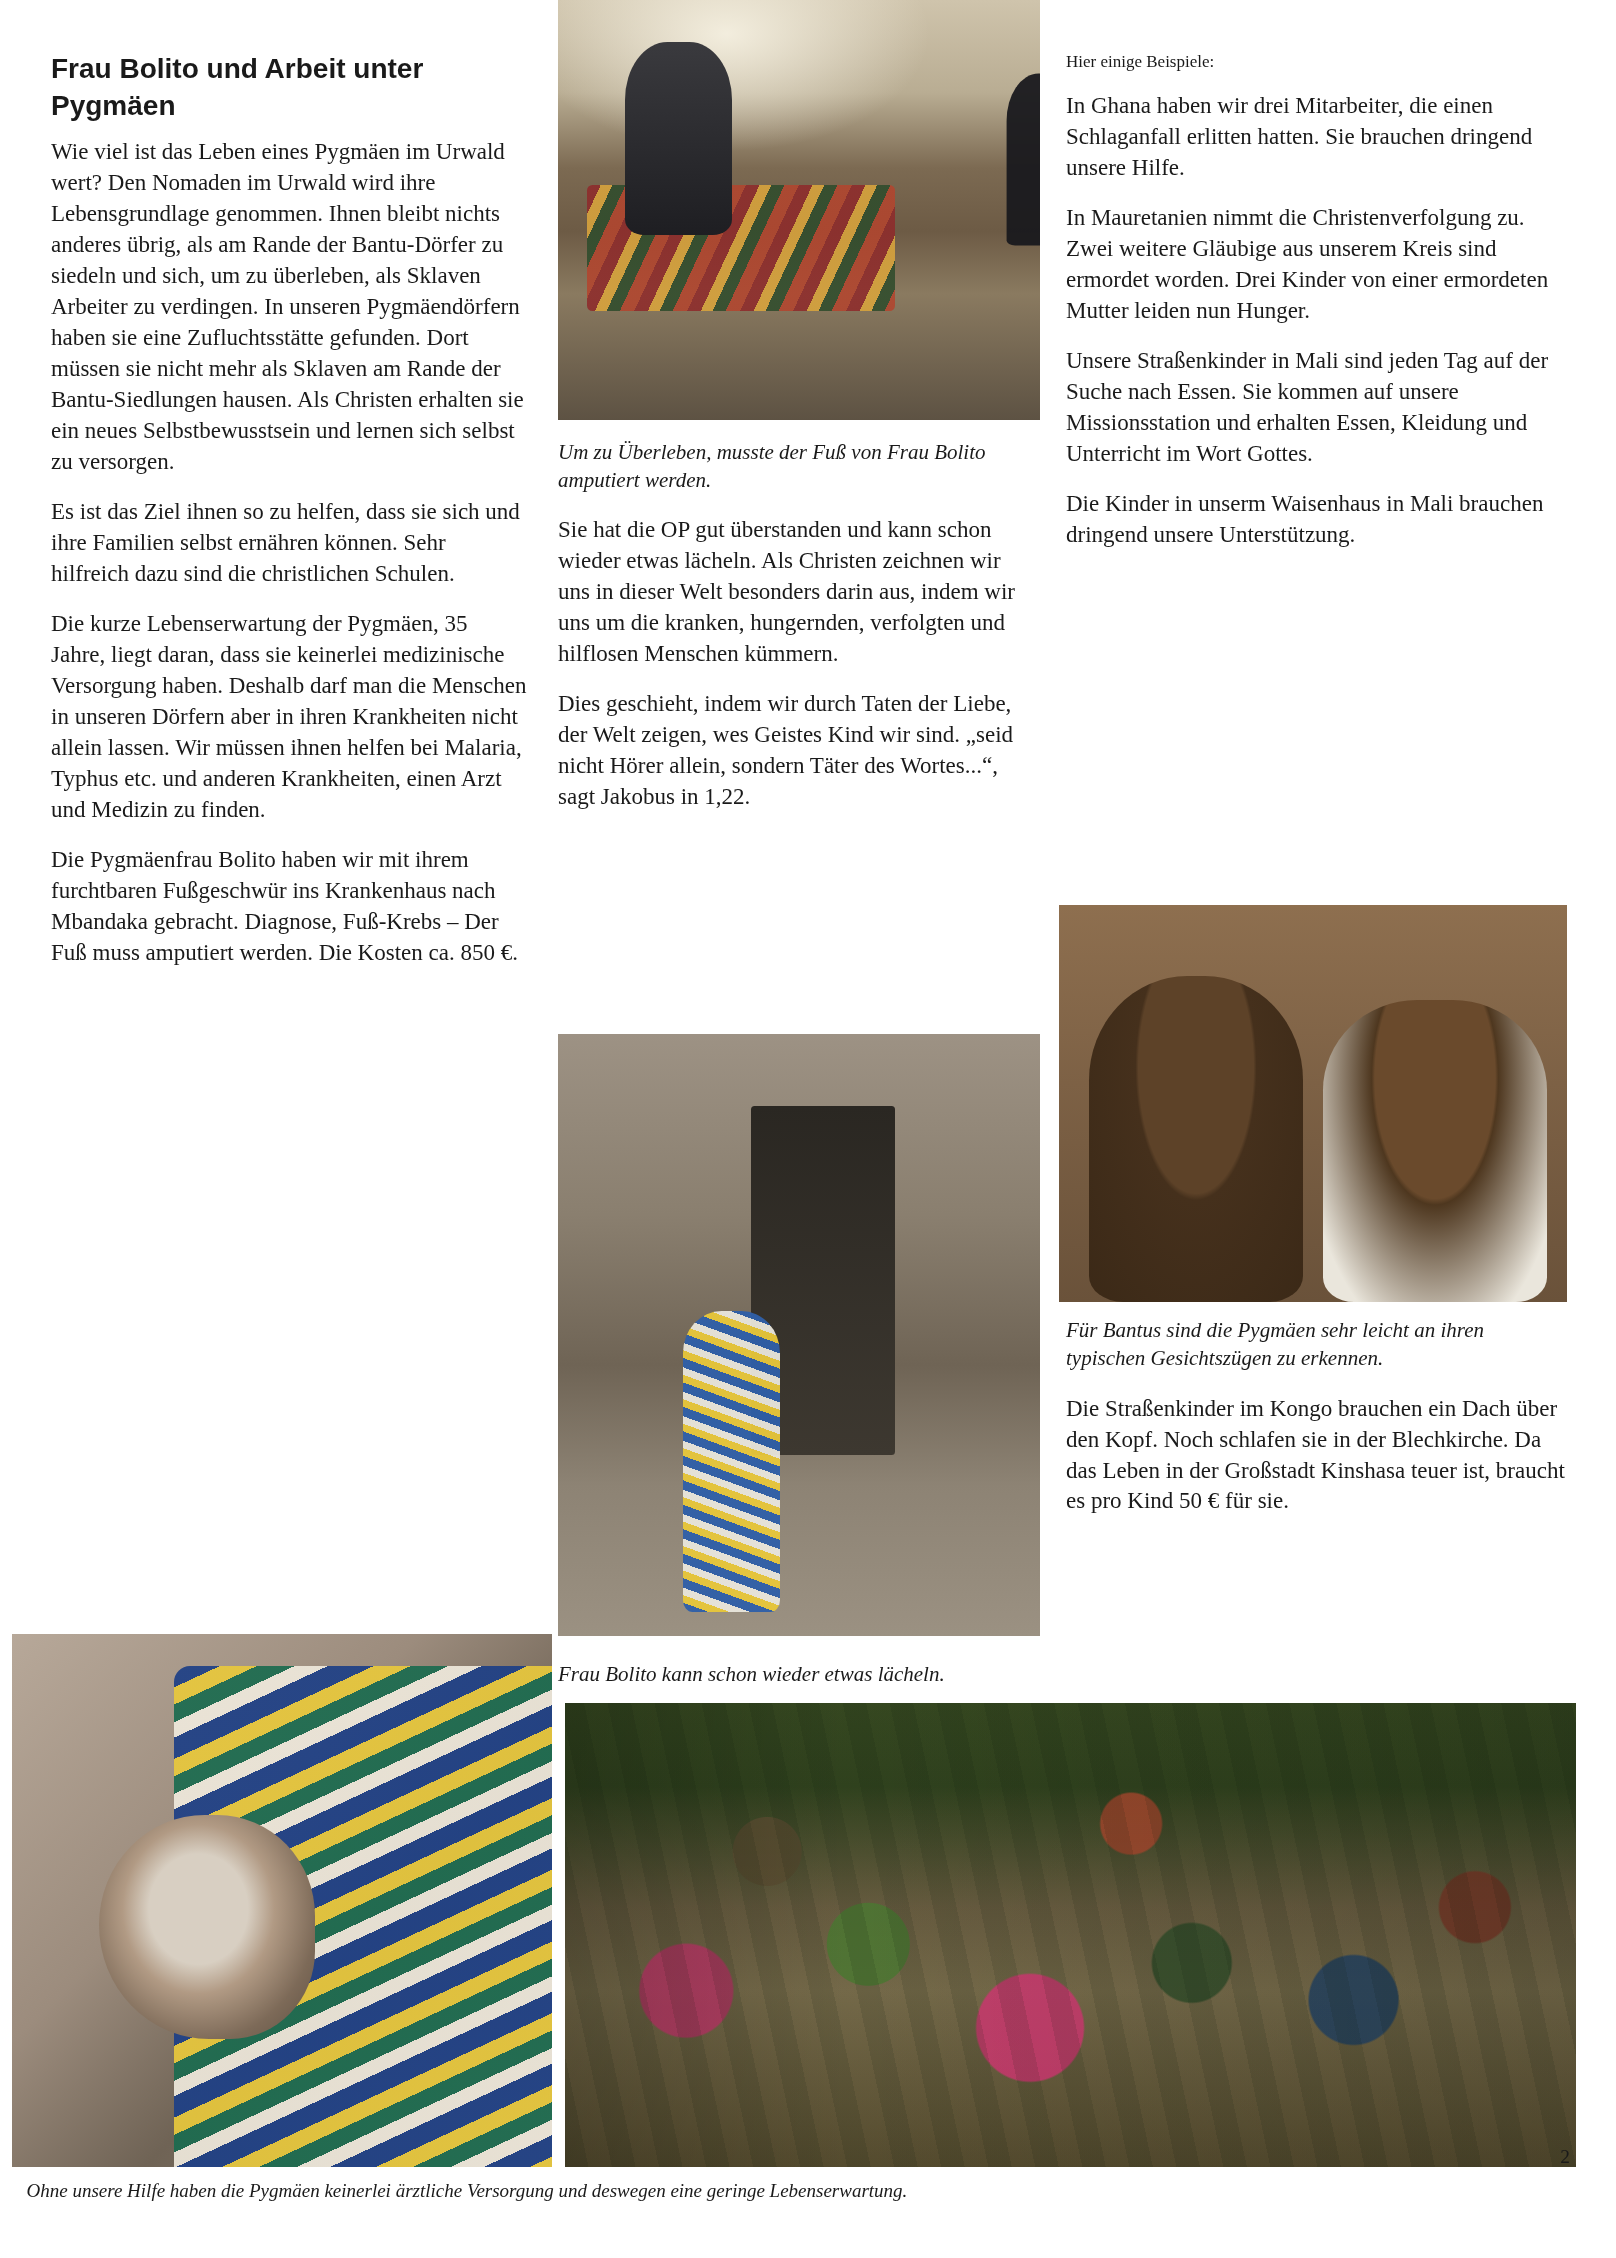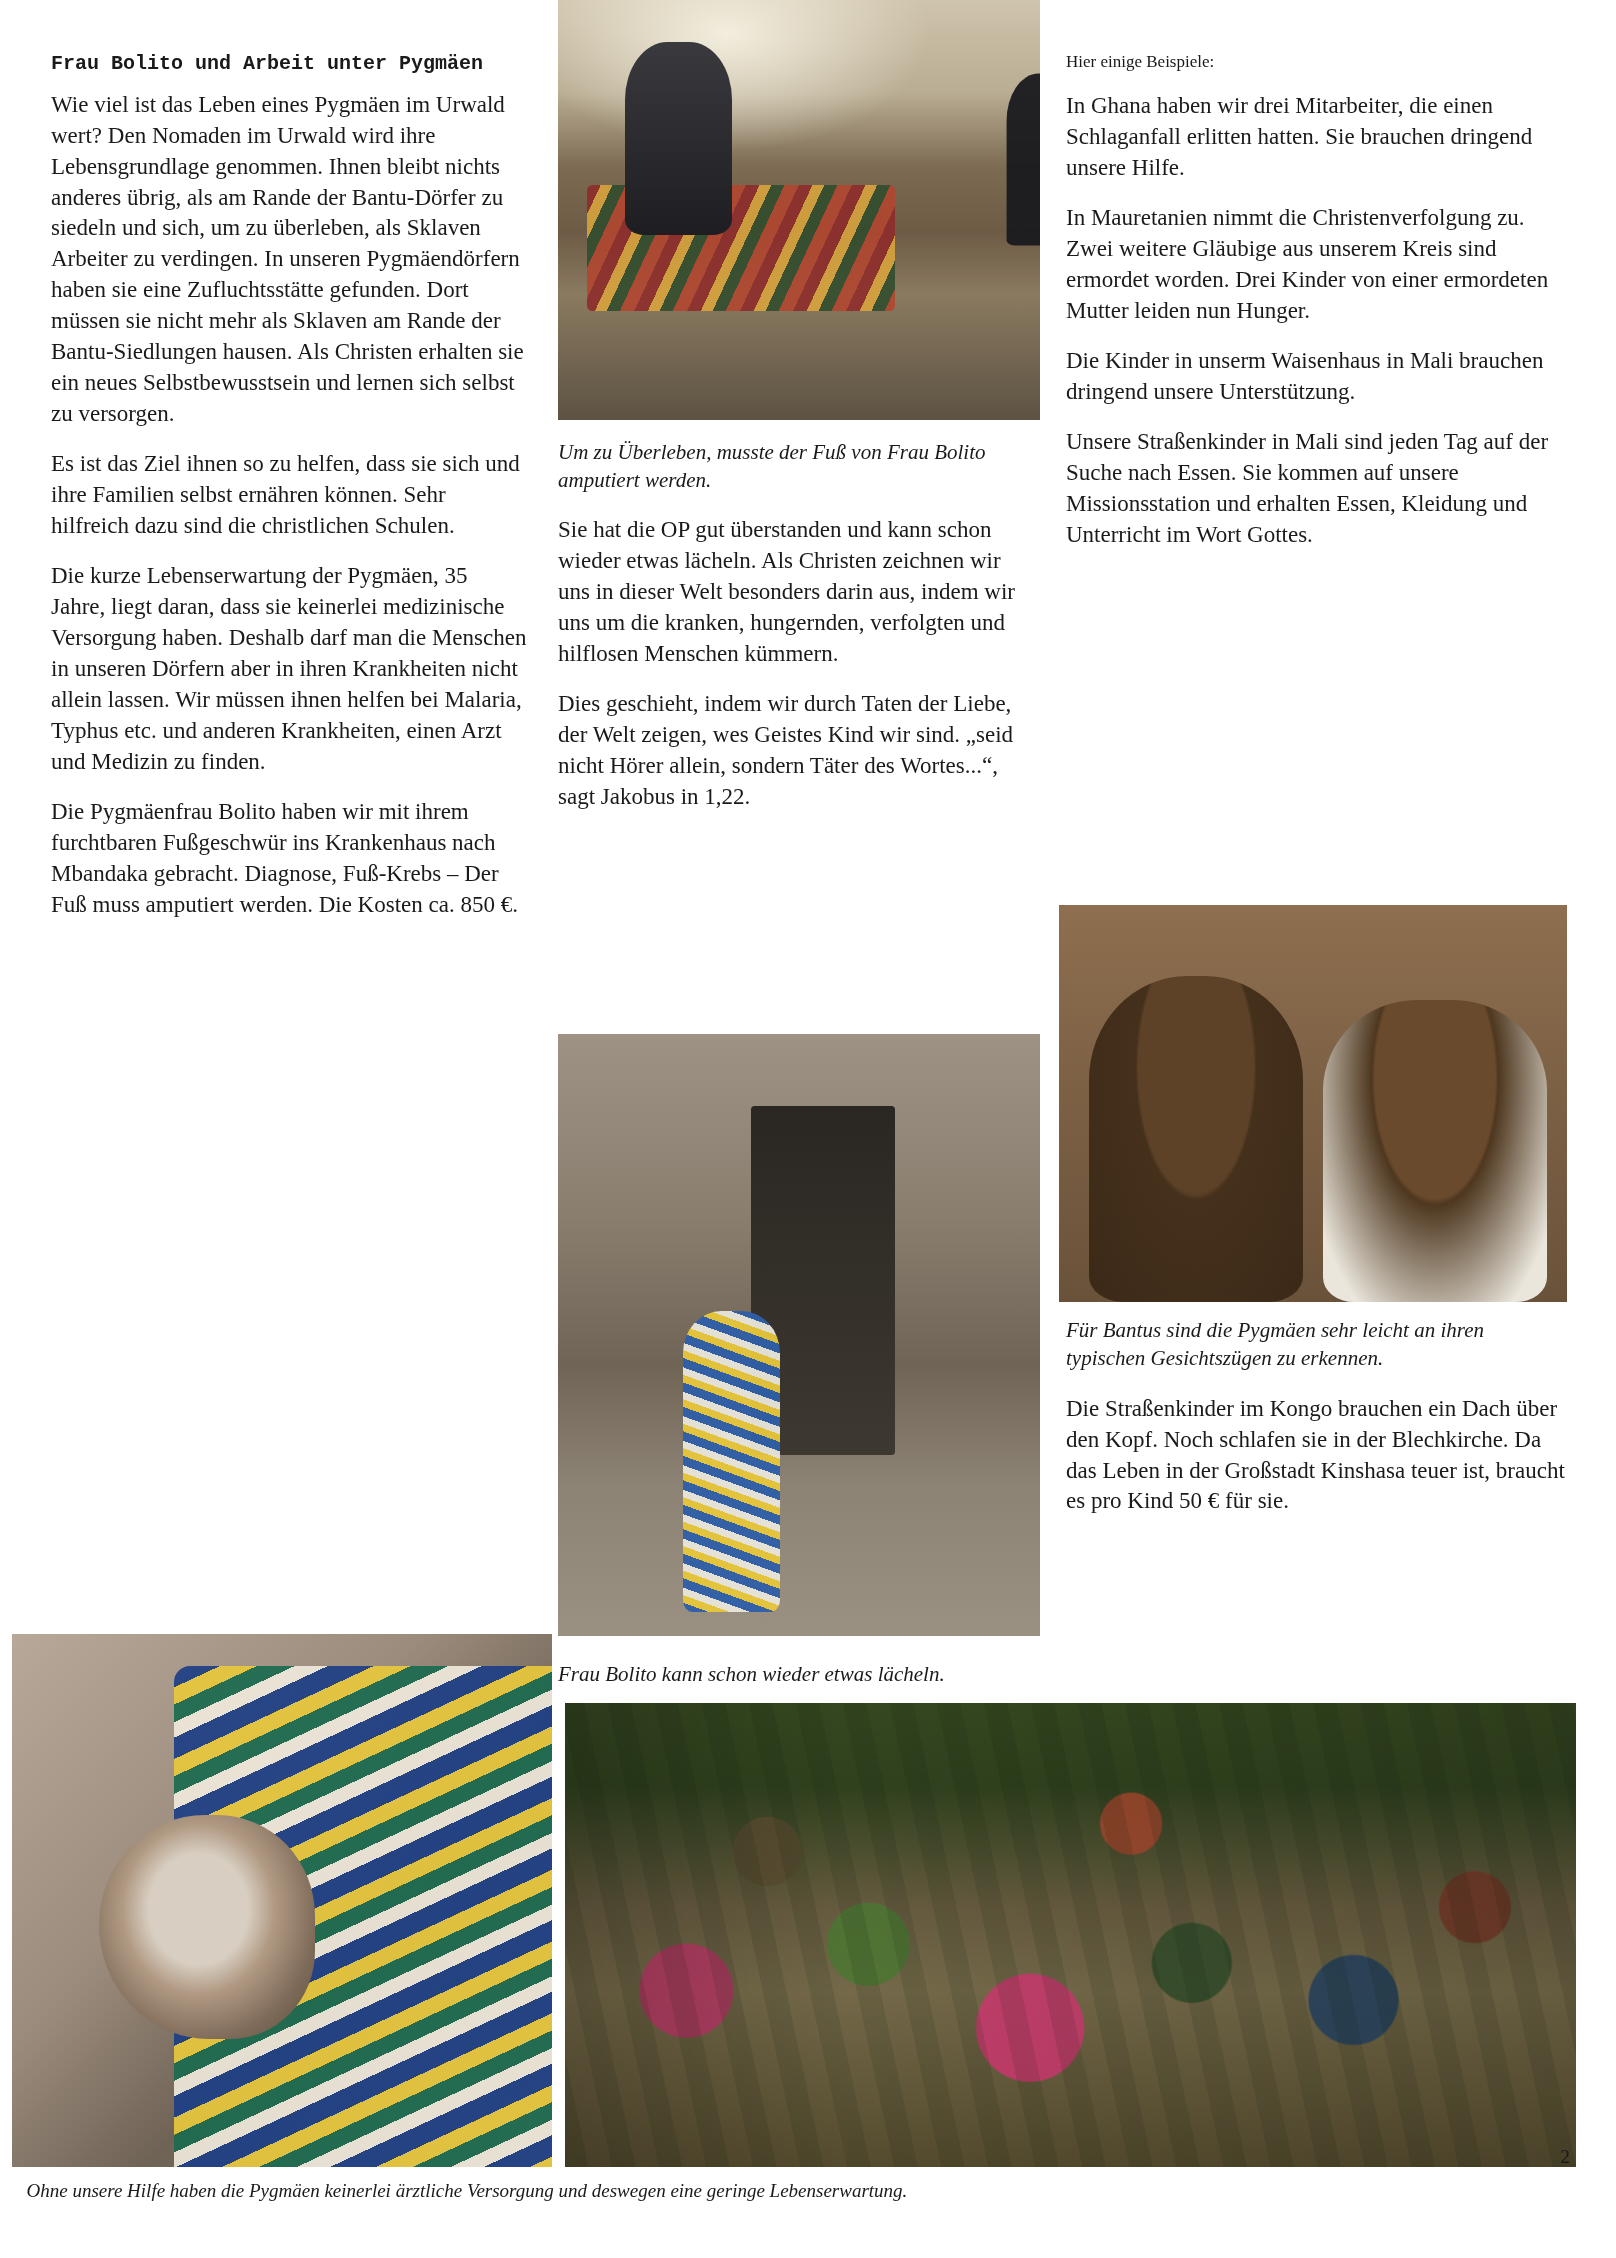--- a/index.html
+++ b/index.html
@@ -24,25 +24,25 @@
   
   .col {
     position: absolute;
     box-sizing: border-box;
   }
   .col-left  { left: 51px;  top: 51px;  width: 476px; }
   .col-mid   { left: 558px; top: 0px;   width: 476px; }
   .col-right { left: 1066px;top: 51px;  width: 499px; }
 
   h1.section-title {
-    font-size: 20px;
+    font-size: 28px;
     font-weight: bold;
     line-height: 1.32;
     margin: 0 0 12.4px 0;
-    font-family: Liberation Mono, monospace;
+    font-family: Liberation Sans, sans-serif;
   }
   h2.section-heading {
     font-size: 17px;
     font-weight: normal;
     line-height: 1.3;
     margin: 0 0 17.6px 0;
     font-family: "Liberation Serif", serif;
   }
   p.body {
     font-size: 23px;
@@ -233,22 +233,22 @@
   </div>
 
   <div class="col" style="left:558px; top:1648px; width:482px;">
     <p class="caption" style="margin-top:12px;">Frau Bolito kann schon wieder etwas lächeln.</p>
   </div>
 
   <div class="col col-right">
     <h2 class="section-heading">Hier einige Beispiele:</h2>
     <p class="body">In Ghana haben wir drei Mitarbeiter, die einen Schlaganfall erlitten hatten. Sie brauchen dringend unsere Hilfe.</p>
     <p class="body">In Mauretanien nimmt die Christenverfolgung zu. Zwei weitere Gläubige aus unserem Kreis sind ermordet worden. Drei Kinder von einer ermordeten Mutter leiden nun Hunger.</p>
+    <p class="body">Unsere Straßenkinder in Mali sind jeden Tag auf der Suche nach Essen. Sie kommen auf unsere Missionsstation und erhalten Essen, Kleidung und Unterricht im Wort Gottes.</p>
     <p class="body">Die Kinder in unserm Waisenhaus in Mali brauchen dringend unsere Unterstützung.</p>
-    <p class="body">Unsere Straßenkinder in Mali sind jeden Tag auf der Suche nach Essen. Sie kommen auf unsere Missionsstation und erhalten Essen, Kleidung und Unterricht im Wort Gottes.</p>
   </div>
 
   <div class="figure" style="left:1059px; top:905px; width:508px; height:397px;">
     <div class="photo photo-portrait"></div>
   </div>
 
   <div class="col" style="left:1066px; top:1316px; width:499px;">
     <p class="caption" style="margin-top:0;">Für Bantus sind die Pygmäen sehr leicht an ihren typischen Gesichtszügen zu erkennen.</p>
     <p class="body">Die Straßenkinder im Kongo brauchen ein Dach über den Kopf. Noch schlafen sie in der Blechkirche. Da das Leben in der Großstadt Kinshasa teuer ist, braucht es pro Kind 50 € für sie.</p>
   </div>

